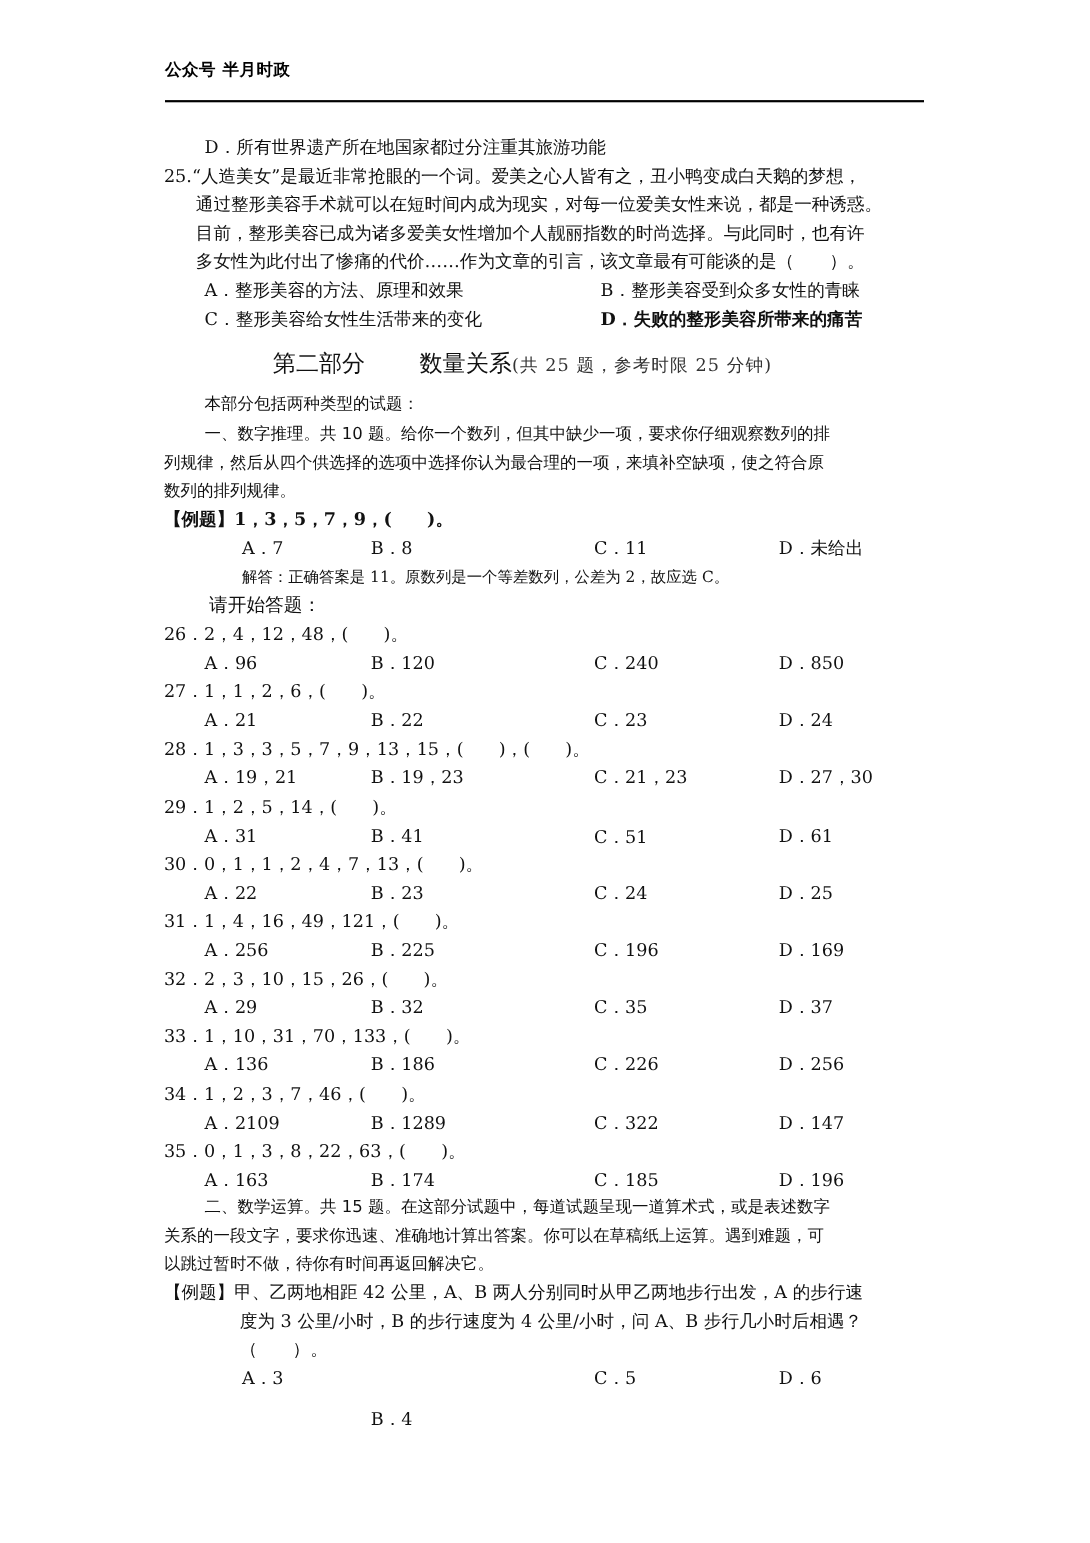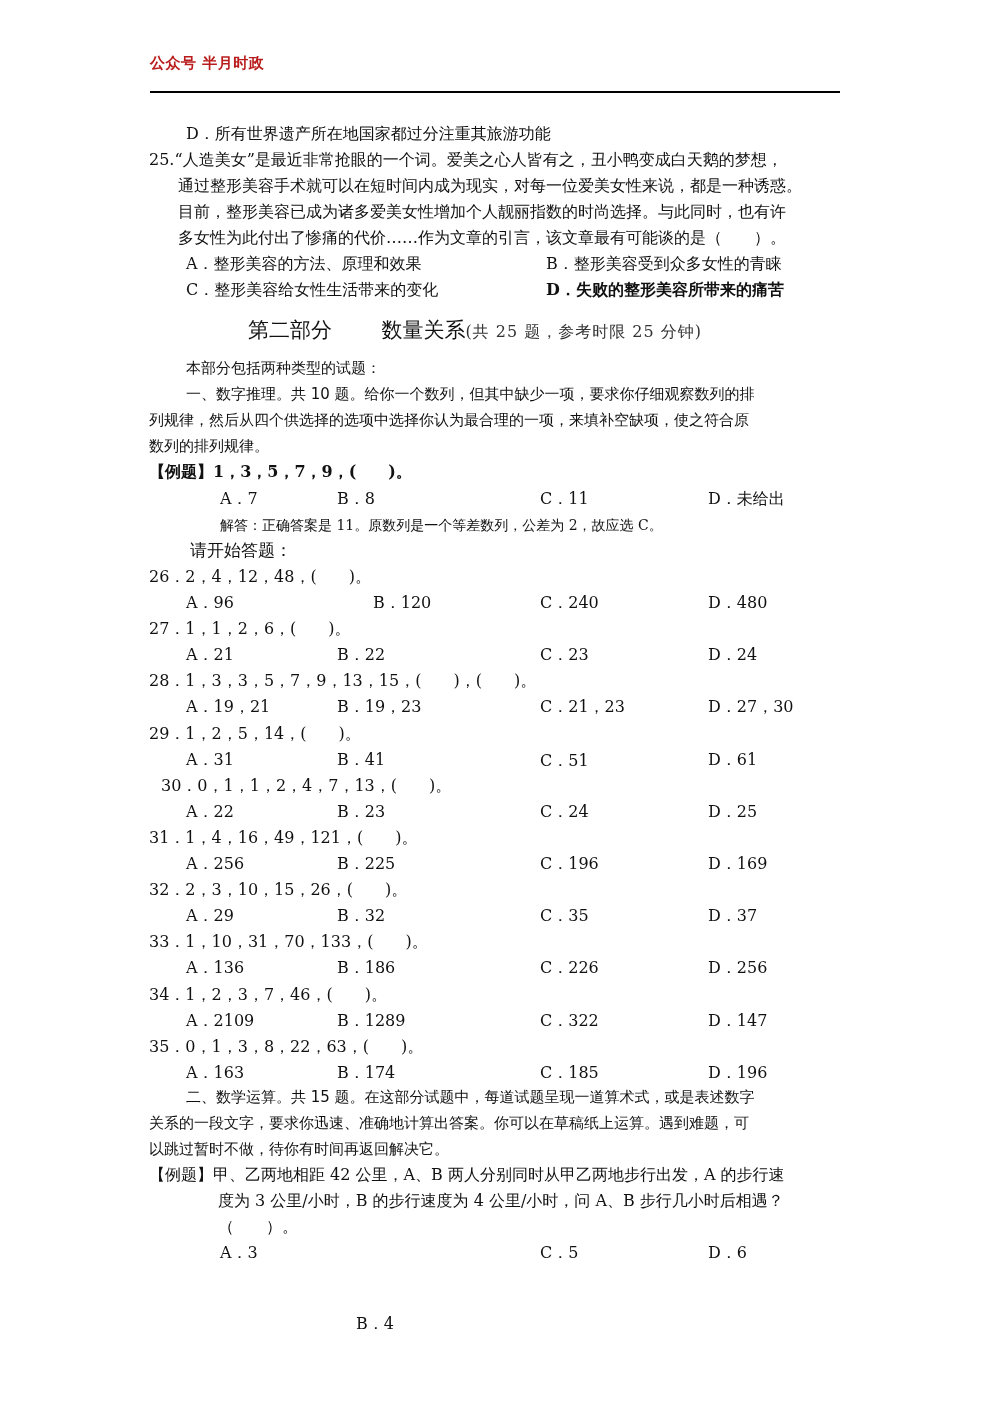--- a/index.html
+++ b/index.html
@@ -1,19 +1,19 @@
 <!DOCTYPE html>
 <html><head>
 <meta charset="utf-8">
 <style>
   html, body { margin: 0; padding: 0; background: #ffffff; }
   body { width: 991px; height: 1403px; position: relative; overflow: hidden;
          font-family: "DejaVu Serif", "Liberation Serif", serif; color: #111; }
   .header { position: absolute; left: 150px; top: 54px; font-family: "DejaVu Sans", "Liberation Sans", sans-serif;
-            font-size: 15px; font-weight: bold; color: #b91c1c; letter-spacing: 0.5px; }
+            font-size: 15px; font-weight: bold; color: #000000; letter-spacing: 0.5px; }
   .rule { position: absolute; left: 150px; top: 91px; width: 690px; height: 2px; background: #000; }
   .line { position: absolute; font-size: 16px; line-height: 20px; white-space: nowrap; color: #111; }
   .q { left: 149px; }
   .opt { font-size: 16px; }
   .sec-title { position: absolute; left: 248px; top: 316px; font-size: 21px; font-weight: normal; color: #111; }
   .sec-title .sub { font-size: 16px; color: #333; letter-spacing: 1px; }
   .small { font-size: 14px; }
   .sans { font-family: "DejaVu Sans", "Liberation Sans", sans-serif; font-size: 15px; }
 </style>
 </head>
@@ -48,39 +48,39 @@
 <div class="line" style="left:220px;top:489px;">A．7</div>
 <div class="line" style="left:337px;top:489px;">B．8</div>
 <div class="line" style="left:540px;top:489px;">C．11</div>
 <div class="line" style="left:708px;top:489px;">D．未给出</div>
 <div class="line small" style="left:220px;top:515px;">解答：正确答案是 11。原数列是一个等差数列，公差为 2，故应选 C。</div>
 <div class="line" style="left:190px;top:540px;font-size:17px;">请开始答题：</div>
 
 <div id="questions">
     <div class="line q" style="top: 567px;">26．2，4，12，48，(　　)。</div>
     <div class="line opt" style="left: 186px; top: 593px;">A．96</div>
-    <div class="line opt" style="left: 337px; top: 593px; margin-left: 36px;">B．120</div>
+    <div class="line opt" style="left: 337px; top: 593px;">B．120</div>
     <div class="line opt" style="left: 540px; top: 593px;">C．240</div>
-    <div class="line opt" style="left: 708px; top: 593px;">D．480</div>
+    <div class="line opt" style="left: 708px; top: 593px;">D．850</div>
     <div class="line q" style="top: 619px;">27．1，1，2，6，(　　)。</div>
     <div class="line opt" style="left: 186px; top: 645px;">A．21</div>
     <div class="line opt" style="left: 337px; top: 645px;">B．22</div>
     <div class="line opt" style="left: 540px; top: 645px;">C．23</div>
     <div class="line opt" style="left: 708px; top: 645px;">D．24</div>
     <div class="line q" style="top: 671px;">28．1，3，3，5，7，9，13，15，(　　)，(　　)。</div>
     <div class="line opt" style="left: 186px; top: 697px;">A．19，21</div>
     <div class="line opt" style="left: 337px; top: 697px;">B．19，23</div>
     <div class="line opt" style="left: 540px; top: 697px;">C．21，23</div>
     <div class="line opt" style="left: 708px; top: 697px;">D．27，30</div>
     <div class="line q" style="top: 724px;">29．1，2，5，14，(　　)。</div>
     <div class="line opt" style="left: 186px; top: 750px;">A．31</div>
     <div class="line opt" style="left: 337px; top: 750px;">B．41</div>
     <div class="line opt" style="left: 540px; top: 751px;">C．51</div>
     <div class="line opt" style="left: 708px; top: 750px;">D．61</div>
-    <div class="line q" style="top: 776px; margin-left: 12px;">30．0，1，1，2，4，7，13，(　　)。</div>
+    <div class="line q" style="top: 776px;">30．0，1，1，2，4，7，13，(　　)。</div>
     <div class="line opt" style="left: 186px; top: 802px;">A．22</div>
     <div class="line opt" style="left: 337px; top: 802px;">B．23</div>
     <div class="line opt" style="left: 540px; top: 802px;">C．24</div>
     <div class="line opt" style="left: 708px; top: 802px;">D．25</div>
     <div class="line q" style="top: 828px;">31．1，4，16，49，121，(　　)。</div>
     <div class="line opt" style="left: 186px; top: 854px;">A．256</div>
     <div class="line opt" style="left: 337px; top: 854px;">B．225</div>
     <div class="line opt" style="left: 540px; top: 854px;">C．196</div>
     <div class="line opt" style="left: 708px; top: 854px;">D．169</div>
     <div class="line q" style="top: 880px;">32．2，3，10，15，26，(　　)。</div>
@@ -106,15 +106,15 @@
   </div>
 
 <div class="line sans" style="left:186px;top:1087px;">二、数学运算。共 15 题。在这部分试题中，每道试题呈现一道算术式，或是表述数字</div>
 <div class="line sans" style="left:149px;top:1113px;">关系的一段文字，要求你迅速、准确地计算出答案。你可以在草稿纸上运算。遇到难题，可</div>
 <div class="line sans" style="left:149px;top:1139px;">以跳过暂时不做，待你有时间再返回解决它。</div>
 
 <div class="line" style="left:149px;top:1165px;">【例题】甲、乙两地相距 42 公里，A、B 两人分别同时从甲乙两地步行出发，A 的步行速</div>
 <div class="line" style="left:218px;top:1191px;">度为 3 公里/小时，B 的步行速度为 4 公里/小时，问 A、B 步行几小时后相遇？</div>
 <div class="line" style="left:218px;top:1217px;">（　　）。</div>
 <div class="line" style="left:220px;top:1243px;">A．3</div>
-<div class="line" style="left:337px;top:1314px;margin-left:19px;">B．4</div>
+<div class="line" style="left:337px;top:1280px;">B．4</div>
 <div class="line" style="left:540px;top:1243px;">C．5</div>
 <div class="line" style="left:708px;top:1243px;">D．6</div>
 
 </body></html>

